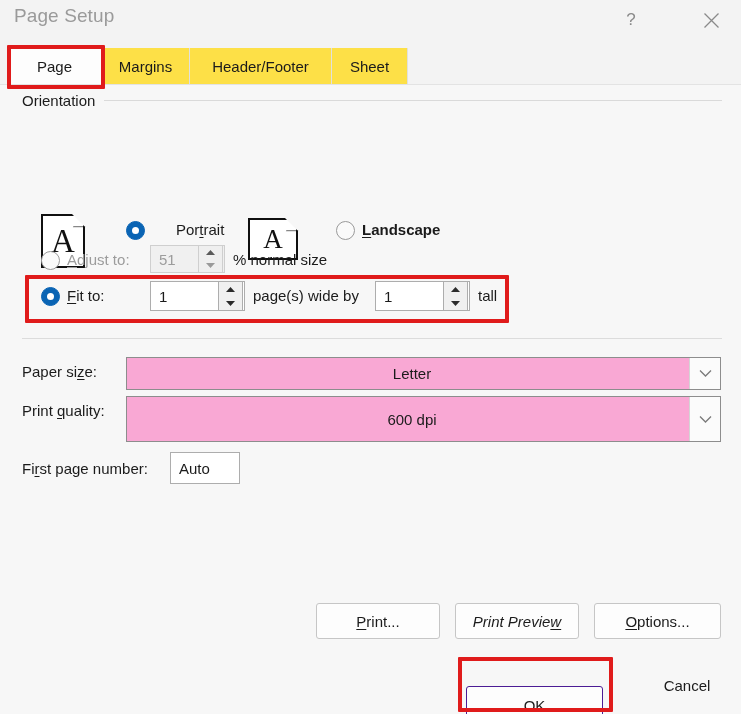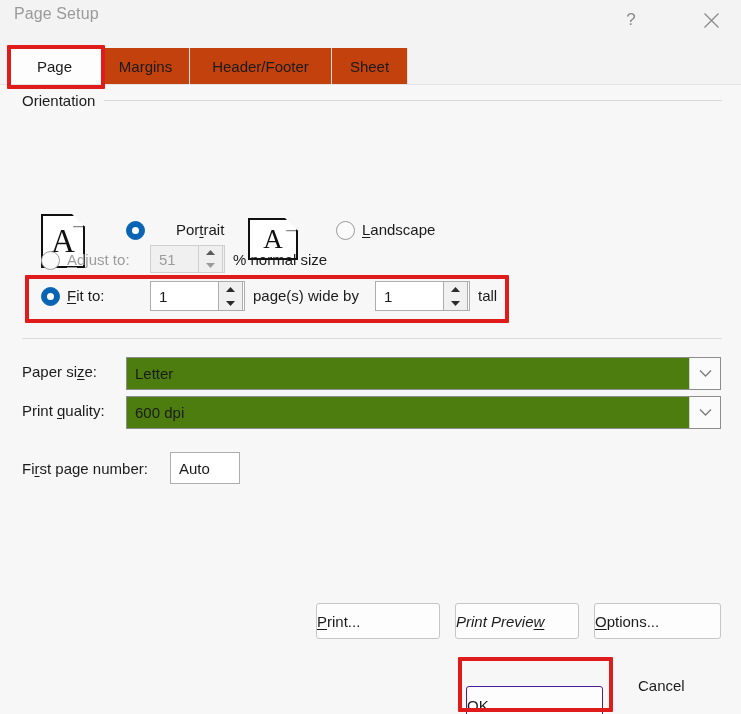--- a/index.html
+++ b/index.html
@@ -30,21 +30,21 @@
     position: absolute;
     left: 0; top: 0;
     width: 741px;
     height: 48px;
     background: #f3f3f3;
   }
   .title-text {
     position: absolute;
     left: 14px;
     top: 5px;
-    font-size: 16px;
+    font-size: 19px;
     color: #9a9a9a;
     letter-spacing: 0.1px;
     white-space: nowrap;
   }
   .titlebar-btn {
     position: absolute;
     top: 0;
     height: 40px;
     width: 46px;
     display: flex;
@@ -77,21 +77,21 @@
   }
   .tab {
     position: absolute;
     top: 0;
     height: 37px;
     display: flex;
     align-items: center;
     justify-content: center;
     font-size: 15px;
     color: #1b1b1b;
-    background: #c2410c;
+    background: #fde047;
     box-sizing: border-box;
     border-right: 1px solid #e0e0e0;
     cursor: default;
     white-space: nowrap;
   }
   .tab.selected {
     background: #fdfdfd;
   }
   .tab-page        { left: 8px;   width: 94px; }
   .tab-margins     { left: 102px; width: 88px; }
@@ -257,26 +257,27 @@
     flex: 1 1 50%;
     display: flex;
     align-items: center;
     justify-content: center;
   }
   .spinner .half svg { display: block; }
 
   
   .combo {
     position: absolute;
-    background: #4d7c0f;
+    background: #f9a8d4;
     border: 1px solid #8d8d8d;
     box-sizing: border-box;
     display: flex;
     align-items: center;
     cursor: default;
+    text-align: center;
   }
   .combo .value {
     flex: 1 1 auto;
     font-size: 15px;
     color: #1b1b1b;
     padding-left: 8px;
     white-space: nowrap;
   }
   .combo .arrow {
     width: 31px;
@@ -291,20 +292,21 @@
 
   
   .pushbtn {
     position: absolute;
     background: #fdfdfd;
     border: 1px solid #c6c6c6;
     border-radius: 3px;
     box-sizing: border-box;
     display: flex;
     align-items: center;
+    justify-content: center;
     font-size: 15px;
     color: #1b1b1b;
     cursor: default;
     white-space: nowrap;
   }
   .pushbtn.default {
     border: 1px solid #4c1d95;
     margin-top: 20px;
   }
 
@@ -367,21 +369,21 @@
     <div class="static-text" style="left:152px; top:136px;margin-left:24px;">
       <span>Por</span><span class="acc">t</span><span>rait</span>
     </div>
 
     <div class="pageicon icon-landscape">
       <span>A</span>
       <span class="corner"></span>
     </div>
 
     <div class="radio off" style="left:336px; top:136px;"></div>
-    <div class="static-text" style="left:362px; top:136px;">
+    <div class="static-text" style="left:362px; top:136px;font-weight:bold;">
       <span class="acc">L</span><span>andscape</span>
     </div>
 
 
     <div class="radio off" style="left:41px; top:166px;"></div>
     <div class="static-text dim" style="left:67px; top:166px;">
       <span class="acc">A</span><span>djust to:</span>
     </div>
     <div class="textbox disabled" style="left:150px; top:160px; width:75px; height:28px;">
       <span>51</span>
@@ -447,21 +449,21 @@
       <span class="arrow">
         <svg width="13" height="9" viewBox="0 0 13 9">
             <path d="M1 1.5 L6.5 7 L12 1.5" stroke="#7a7a7a" stroke-width="1.3" fill="none"></path>
           </svg>
       </span>
     </div>
 
     <div class="static-text" style="left:22px; top:317px;">
       <span>Print </span><span class="acc">q</span><span>uality:</span>
     </div>
-    <div class="combo" style="left:126px; top:311px; width:595px; height:33px;">
+    <div class="combo" style="left:126px; top:311px; width:595px; height:46px;">
       <span class="value">600 dpi</span>
       <span class="arrow">
         <svg width="13" height="9" viewBox="0 0 13 9">
             <path d="M1 1.5 L6.5 7 L12 1.5" stroke="#7a7a7a" stroke-width="1.3" fill="none"></path>
           </svg>
       </span>
     </div>
 
     <div class="static-text" style="left:22px; top:375px;">
       <span>Fi</span><span class="acc">r</span><span>st page number:</span>

